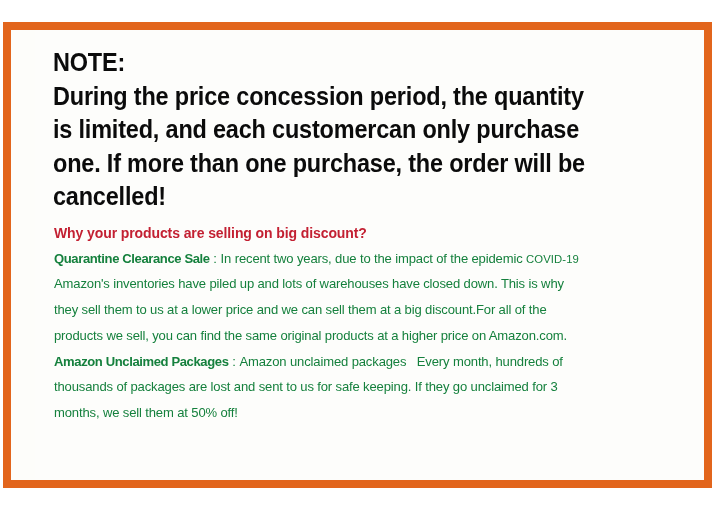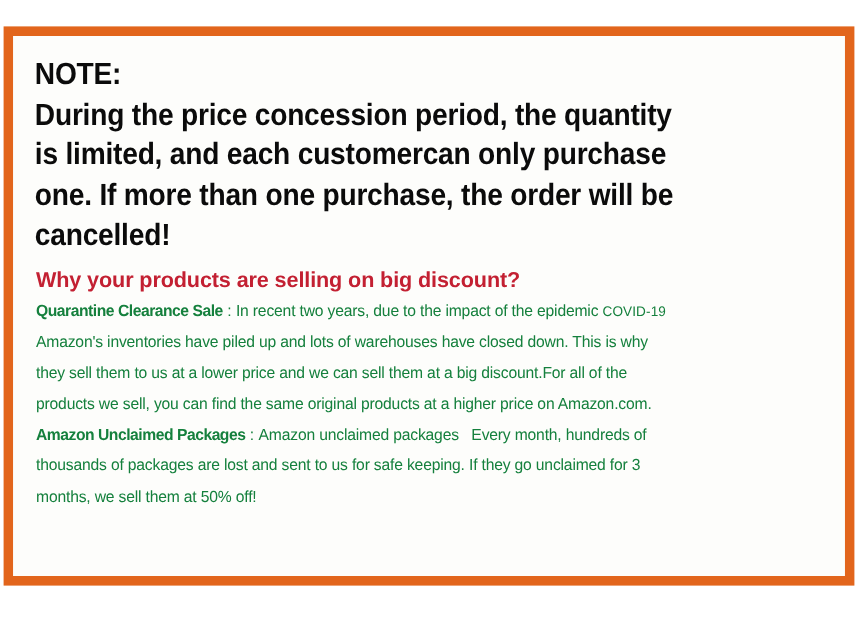--- a/index.html
+++ b/index.html
@@ -16,20 +16,21 @@
 
   #note-card {
     position: absolute;
     left: 3px;
     top: 22px;
     width: 709px;
     height: 466px;
     box-sizing: border-box;
     border: 8px solid #e2651c;
     background: #fdfdfa;
+    padding-left: 24px;
   }
 
   .card-inner {
     position: relative;
     width: 100%;
     height: 100%;
     background: #fdfdfb;
     padding: 16px 14px 0 18px;
     box-sizing: border-box;
   }
@@ -45,21 +46,21 @@
     transform: scaleX(0.92);
     transform-origin: left top;
     white-space: nowrap;
   }
   .headline .hl-line { display: block; }
 
   .subhead {
     color: #c32032;
     font-family: "Liberation Sans", sans-serif;
     font-weight: bold;
-    font-size: 18px;
+    font-size: 14px;
     line-height: 20px;
     margin: 9px 0 3px 1px;
     letter-spacing: -0.1px;
   }
 
   .body-block {
     font-family: "Liberation Sans", sans-serif;
     font-size: 13.4px;
     line-height: 25.8px;
     color: #15803d;

